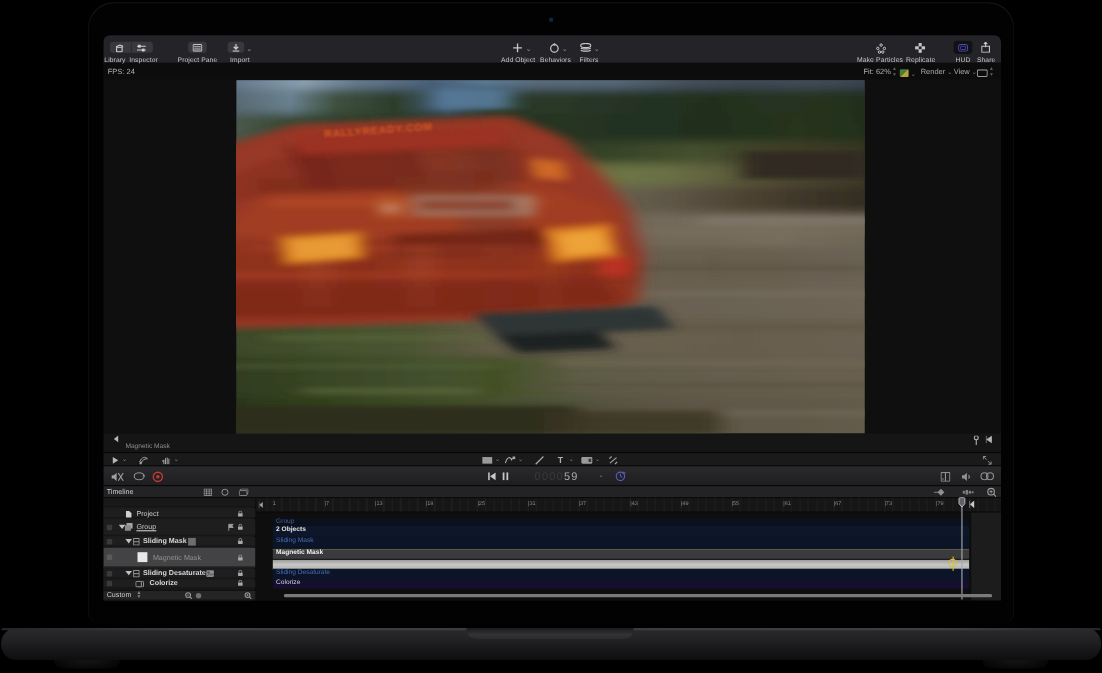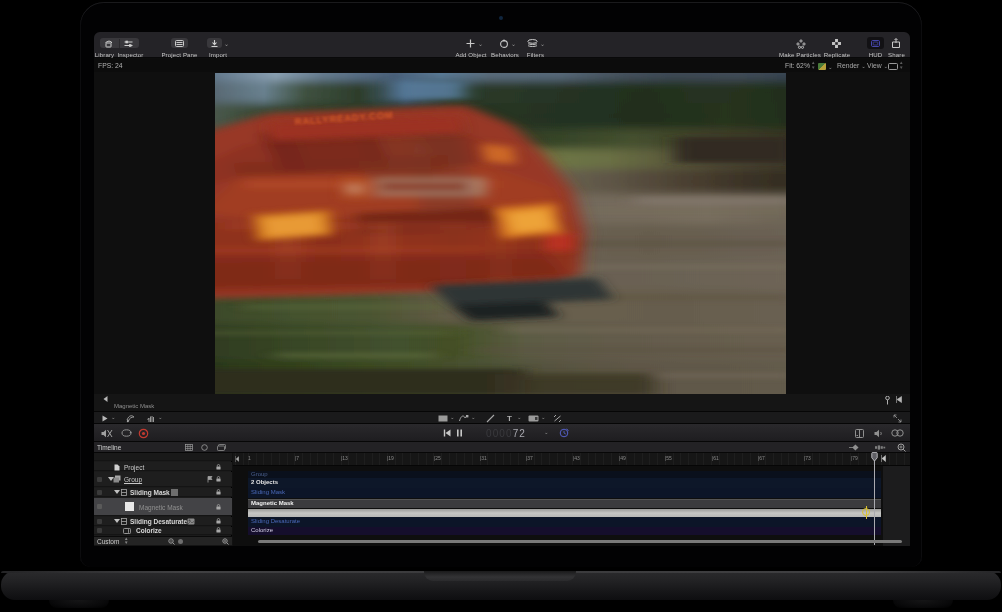--- a/index.html
+++ b/index.html
@@ -452,21 +452,21 @@
         </svg>
 
       <svg class="abs" style="left:349px;top:5px" width="8" height="8" viewBox="0 0 8 8">
           <rect x="0.8" y="0.5" width="1.4" height="7" fill="#c8c8c8"></rect>
           <path d="M7.5 0.5 V7.5 L2.5 4 Z" fill="#c8c8c8"></path>
         </svg>
       <svg class="abs" style="left:362px;top:5px" width="7" height="8" viewBox="0 0 7 8">
           <rect x="1" y="0.5" width="1.6" height="7" fill="#c8c8c8"></rect>
           <rect x="4.4" y="0.5" width="1.6" height="7" fill="#c8c8c8"></rect>
         </svg>
-      <div class="abs" style="left:392px;top:4px;font-size:10px;letter-spacing:1.1px;color:#3a3a3e;">0000<span style="color:#a9a9b0;">72</span></div>
+      <div class="abs" style="left:392px;top:4px;font-size:10px;letter-spacing:1.1px;color:#3a3a3e;">0000<span style="color:#a9a9b0;">59</span></div>
       <span class="abs" style="left:450px;top:5px;color:#888;font-size:5.5px;">⌄</span>
       <svg class="abs" style="left:465px;top:4px" width="10" height="10" viewBox="0 0 10 10">
           <circle cx="5" cy="5" r="3.8" fill="none" stroke="#5560c8" stroke-width="1"></circle>
           <path d="M5 2.8 V5 L6.8 6" fill="none" stroke="#5560c8" stroke-width=".9"></path>
           <path d="M7.5 1 L9.5 2.5" stroke="#5560c8"></path>
         </svg>
 
       <svg class="abs" style="left:761px;top:5px" width="9" height="9" viewBox="0 0 9 9">
           <rect x="0.5" y="0.5" width="8" height="8" rx="1" fill="none" stroke="#909090"></rect>
           <line x1="4.5" y1="0.5" x2="4.5" y2="8.5" stroke="#909090"></line>

